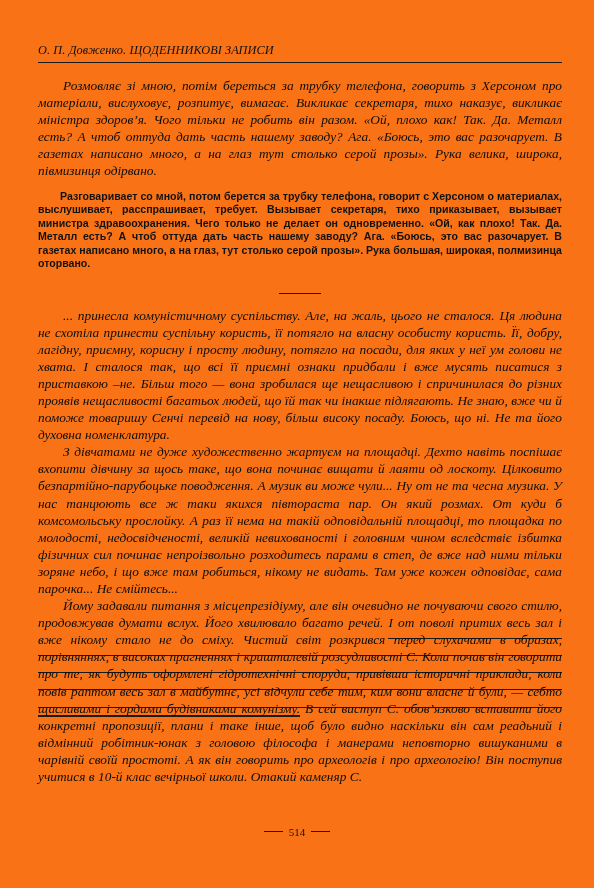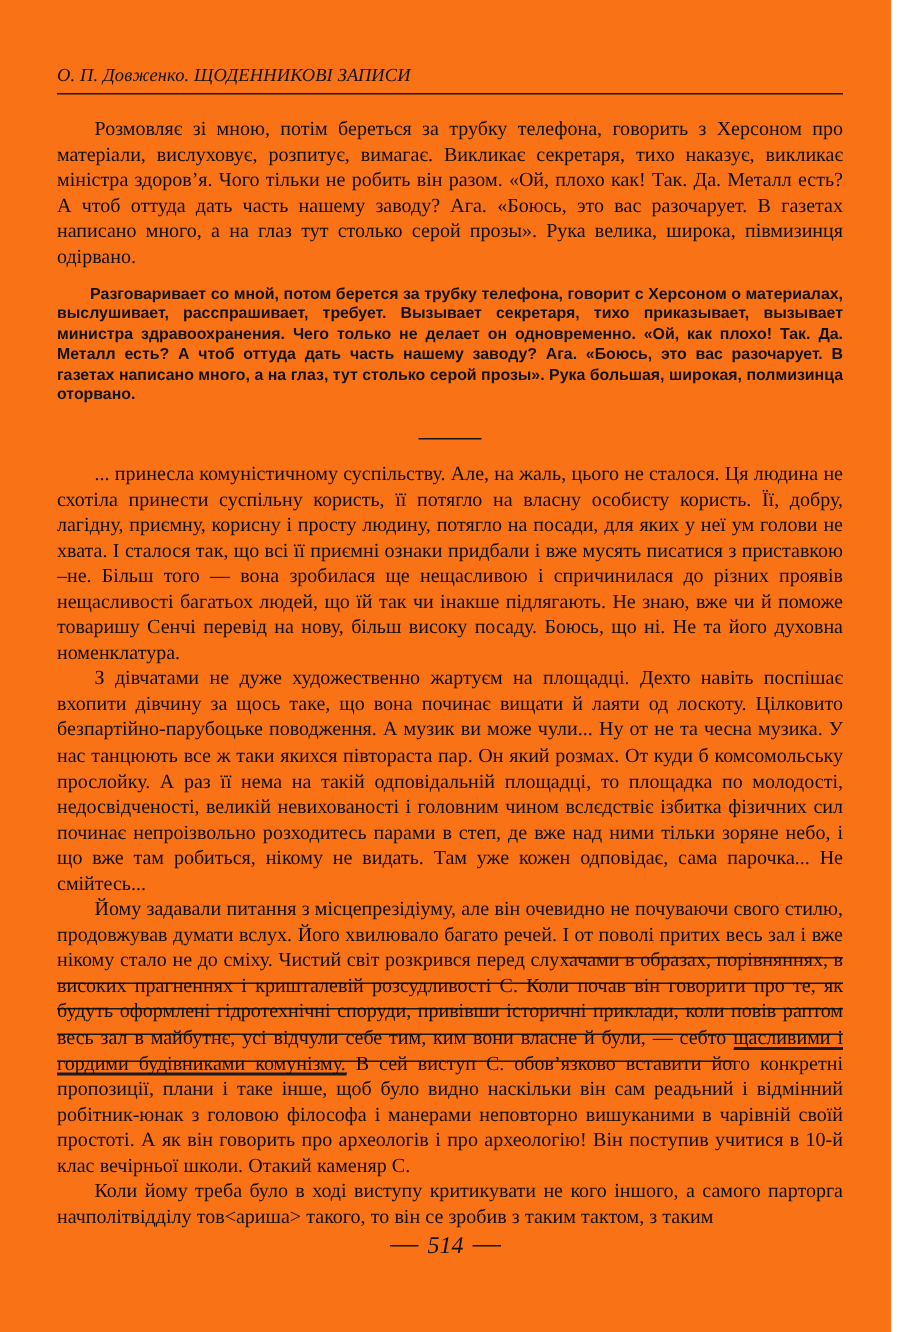--- a/index.html
+++ b/index.html
@@ -52,20 +52,21 @@
   }
   p.para {
     margin: 0;
     font-size: 13.35px;
     line-height: 17.1px;
     text-align: justify;
     text-indent: 25px;
     text-justify: inter-word;
     word-spacing: 0.1px;
     hyphens: manual;
+    font-style: italic;
   }
 
   
   .translation {
     margin-top: 11px;
   }
   p.para-small {
     margin: 0;
     font-family: "Liberation Sans", "DejaVu Sans", sans-serif;
     font-size: 10.6px;
@@ -107,22 +108,21 @@
     position: absolute;
     left: 0;
     right: 0;
     top: 818px;
     text-align: center;
   }
   .folio-inner {
     display: inline-flex;
     align-items: center;
     gap: 6px;
-    font-style: italic;
-    font-size: 16px;
+    font-size: 11px;
     color: #121212;
   }
   .folio-dash {
     display: inline-block;
     width: 19px;
     height: 0;
     border-top: 1.1px solid #151515;
   }
 </style>
 </head>
@@ -148,21 +148,20 @@
     <div class="divider-wrap">
       <span class="divider-rule"></span>
     </div>
 
     <p class="para">... принесла комуністичному суспільству. Але, на жаль, цього не сталося. Ця людина не схотіла принести суспільну користь, її потягло на власну особисту користь. Її, добру, лагідну, приємну, корисну і просту людину, потягло на посади, для яких у неї ум голови не хвата. І сталося так, що всі її приємні ознаки придбали і вже мусять писатися з приставкою –не. Більш того — вона зробилася ще нещасливою і спричинилася до різних проявів нещасливості багатьох людей, що їй так чи інакше підлягають. Не знаю, вже чи й поможе товаришу Сенчі перевід на нову, більш високу посаду. Боюсь, що ні. Не та його духовна номенклатура.</p>
 
     <p class="para">З дівчатами не дуже художественно жартуєм на площадці. Дехто навіть поспішає вхопити дівчину за щось таке, що вона починає вищати й лаяти од лоскоту. Цілковито безпартійно-парубоцьке поводження. А музик ви може чули... Ну от не та чесна музика. У нас танцюють все ж таки якихся півтораста пар. Он який розмах. От куди б комсомольську прослойку. А раз її нема на такій одповідальній площадці, то площадка по молодості, недосвідченості, великій невихованості і головним чином вслєдствіє ізбитка фізичних сил починає непроізвольно розходитесь парами в степ, де вже над ними тільки зоряне небо, і що вже там робиться, нікому не видать. Там уже кожен одповідає, сама парочка... Не смійтесь...</p>
 
     <p class="para"><span>Йому задавали питання з місцепрезідіуму, але він очевидно не почуваючи свого стилю, продовжував думати вслух. Його хвилювало багато речей. </span><span class="marked">І от поволі притих весь зал і вже нікому стало не до сміху. Чистий світ розкрився перед слухачами в образах, порівняннях, в високих прагненнях і кришталевій розсудливості С. Коли почав він говорити про те, як будуть оформлені гідротехнічні споруди, привівши історичні приклади, коли повів раптом весь зал в майбутнє, усі відчули себе тим, ким вони власне й були, — себто </span><span class="marked-strong">щасливими і гордими будівниками комунізму.</span><span> В сей виступ С. обов’язково вставити його конкретні пропозиції, плани і таке інше, щоб було видно наскільки він сам реадьний і відмінний робітник-юнак з головою філософа і манерами неповторно вишуканими в чарівній своїй простоті. А як він говорить про археологів і про археологію! Він поступив учитися в 10-й клас вечірньої школи. Отакий каменяр С.</span></p>
 
-    <p class="para">Коли йому треба було в ході виступу критикувати не кого іншого, а самого парторга начполітвідділу тов&lt;ариша&gt; такого, то він се зробив з таким тактом, з таким</p>
 
   </div>
 
   <div class="folio">
     <span class="folio-inner">
       <span class="folio-dash"></span>
       <span>514</span>
       <span class="folio-dash"></span>
     </span>
   </div>

